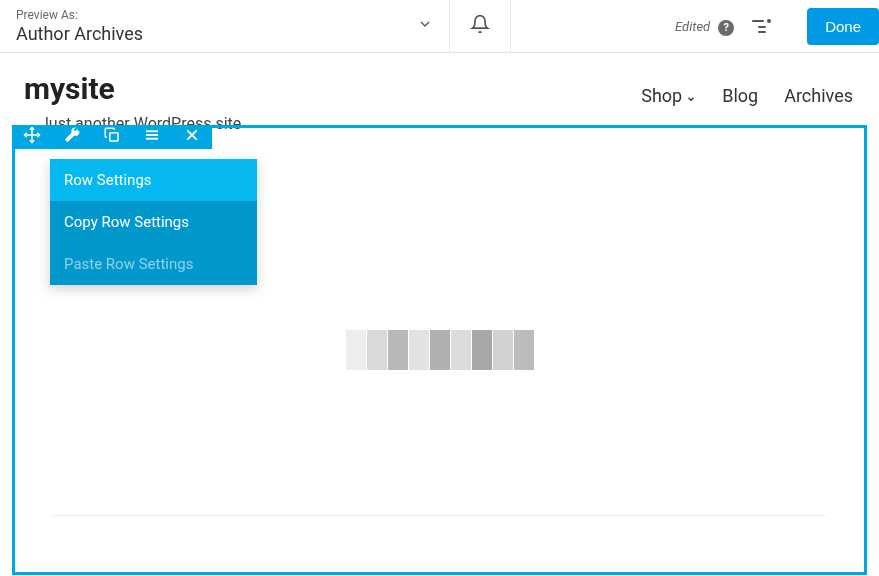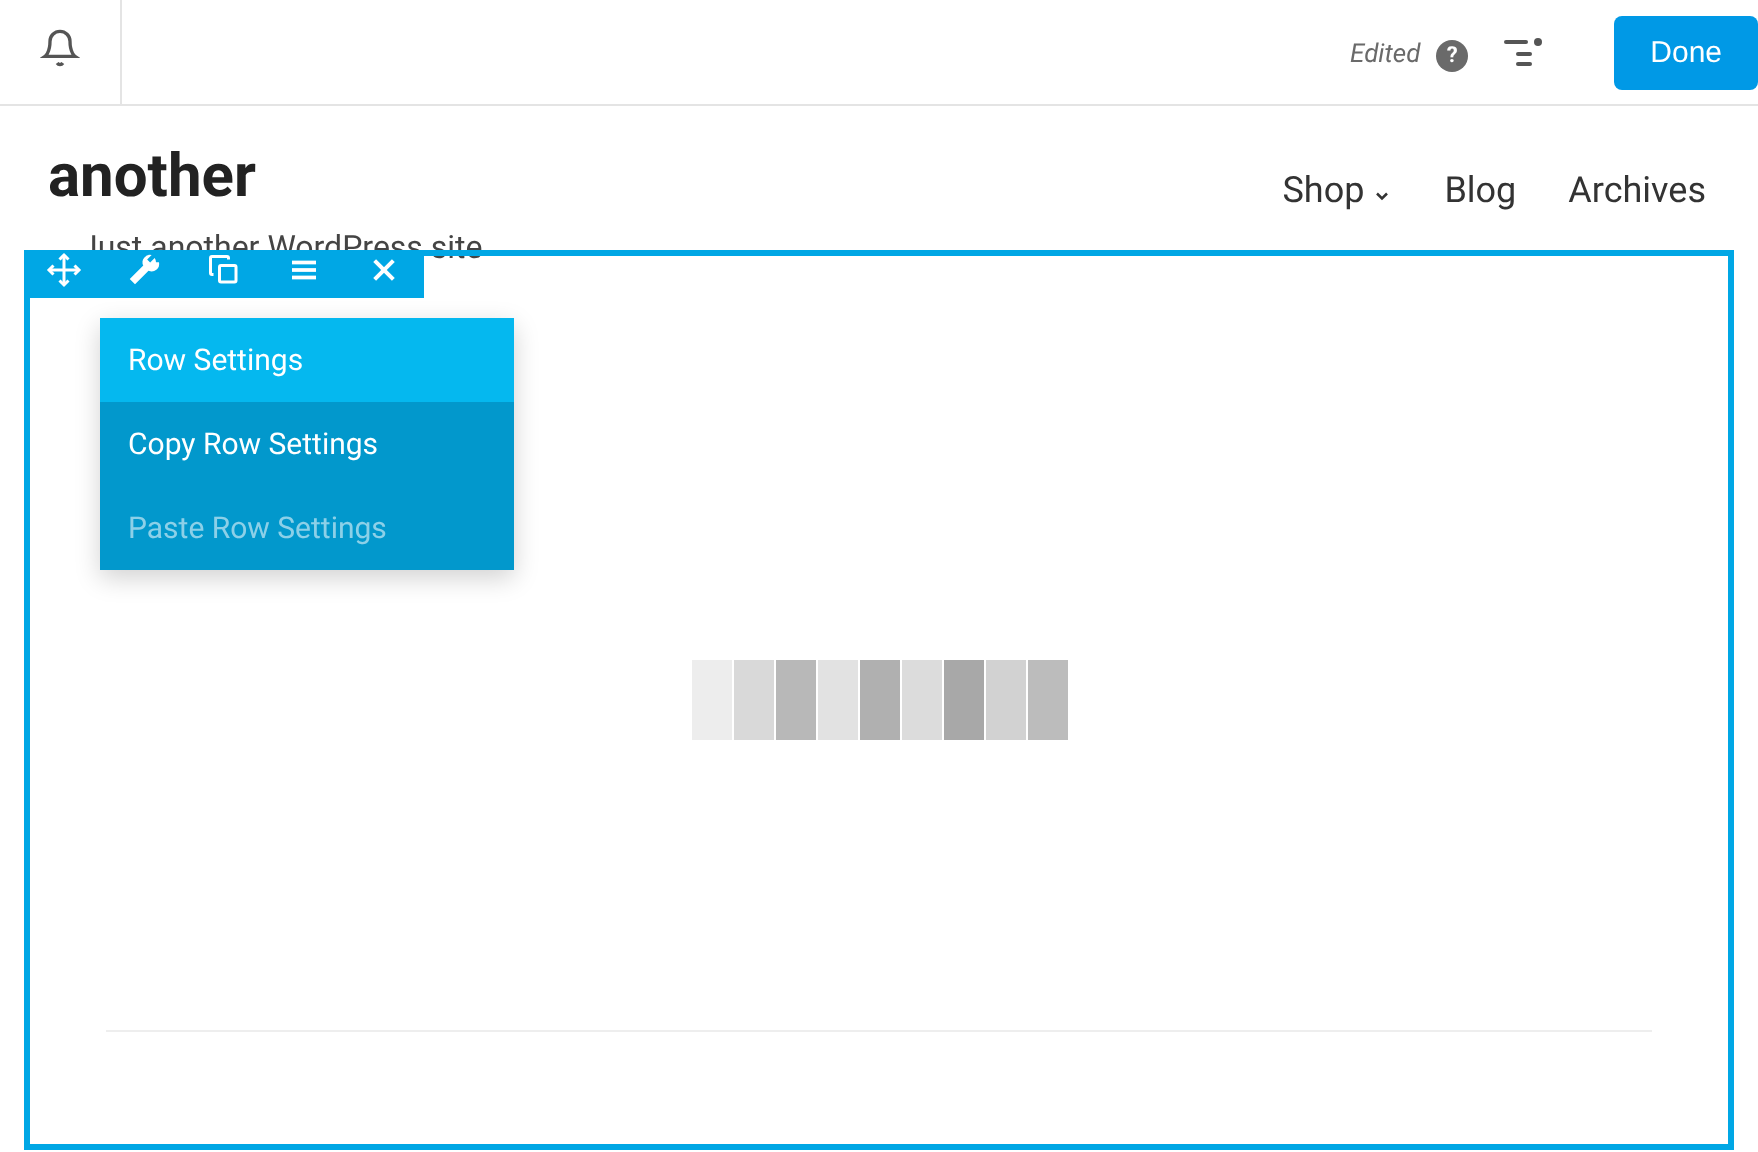--- a/index.html
+++ b/index.html
@@ -205,20 +205,31 @@
       left: 38px;
       right: 38px;
       height: 1px;
       background: #eee;
     }
   </style>
 </head>
 <body>
 
 <div class="top-bar">
+  <div class="preview-section">
+    <div>
+      <div class="preview-label">Preview As:</div>
+      <div class="preview-value">Author Archives</div>
+    </div>
+    <div class="preview-chevron">
+      <svg width="16" height="16" viewBox="0 0 24 24" fill="none" stroke="currentColor" stroke-width="2">
+          <polyline points="6 9 12 15 18 9"></polyline>
+        </svg>
+    </div>
+  </div>
   <div class="bell-section">
     <span>
       <svg width="20" height="20" viewBox="0 0 24 24" fill="none" stroke="#555" stroke-width="2">
           <path d="M18 8a6 6 0 0 0-12 0c0 7-3 9-3 9h18s-3-2-3-9"></path>
           <path d="M13.7 21a2 2 0 0 1-3.4 0"></path>
         </svg>
     </span>
   </div>
   <div class="top-right">
     <div>
@@ -240,21 +251,21 @@
       </div>
     </div>
     <div>
       <span class="waffle-icon"></span>
     </div>
     <button class="done-btn">Done</button>
   </div>
 </div>
 
 <div class="site-header">
-  <div class="site-title">another</div>
+  <div class="site-title">mysite</div>
   <div class="site-nav">
     <div class="nav-item">
       <span>Shop</span>
       <span class="nav-chev">
         <svg width="10" height="10" viewBox="0 0 24 24" fill="none" stroke="currentColor" stroke-width="3">
             <polyline points="6 9 12 15 18 9"></polyline>
           </svg>
       </span>
     </div>
     <div class="nav-item">

